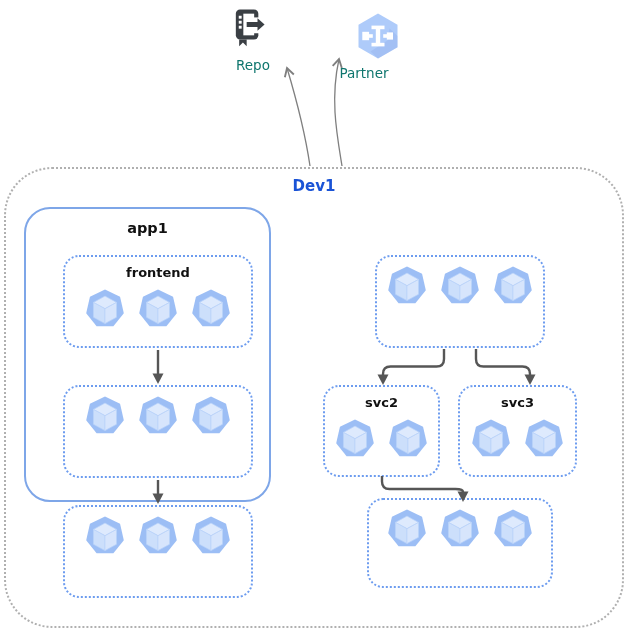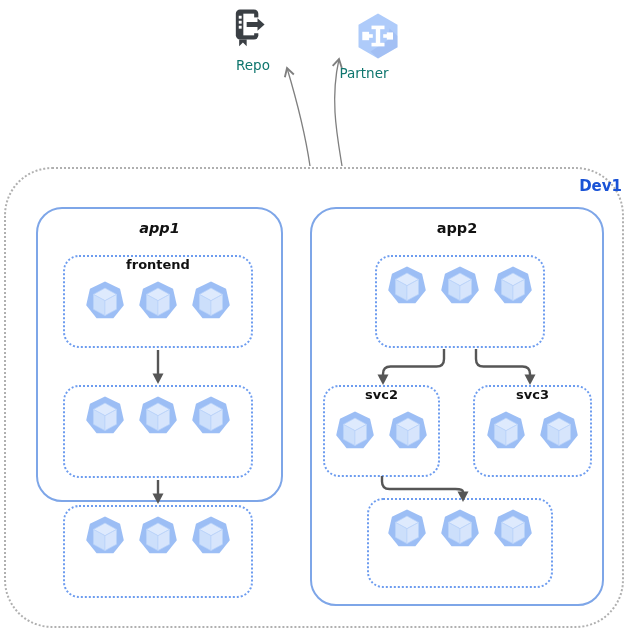--- a/index.html
+++ b/index.html
@@ -13,39 +13,39 @@
     position:absolute;width:90px;text-align:center;
     font-size:13.5px;color:#0f766e;
   }
   
   .env-box{
     position:absolute;left:4px;top:167px;width:620px;height:461px;
     border:2px dotted var(--env-border,#b0b0b0);border-radius:48px;
     box-sizing:border-box;
   }
   .env-label{
-    position:absolute;left:0;top:8px;width:100%;text-align:right;
+    position:absolute;left:0;top:8px;width:100%;text-align:center;
     font-weight:bold;font-size:15px;color:var(--env-label,#1a53d6);
   }
   
   .app-box{
     position:absolute;border:2px solid var(--app-border,#7ea6e8);
     border-radius:26px;box-sizing:border-box;background:transparent;
   }
   .app-label{
     position:absolute;left:0;top:11px;width:100%;text-align:center;
     font-weight:bold;font-size:14.5px;color:var(--label-text,#111);
   }
   
   .service{
     position:absolute;border:2px dotted var(--service-border,#6d9cef);
     border-radius:16px;box-sizing:border-box;
   }
   .service-label{
-    text-align:center;font-weight:bold;font-size:13px;
+    margin-top:8px;text-align:center;font-weight:bold;font-size:13px;
     color:var(--label-text,#111);
   }
   .pods{
     display:flex;justify-content:center;align-items:center;gap:11px;margin-top:7px;
   }
   .pods svg{display:block;}
   .edges{position:absolute;left:0;top:0;width:636px;height:636px;pointer-events:none;}
 </style>
 </head>
 <body>
@@ -75,27 +75,24 @@
     <rect x="8.3" y="19.8" width="6.8" height="8.4" fill="#fff"></rect>
     <rect x="29.2" y="22.2" width="5" height="3.6" fill="#fff"></rect>
     <rect x="32.8" y="20.4" width="6.2" height="7.2" fill="#fff"></rect>
   </svg>
   <div class="ext-label" style="left:319px;top:65px;">Partner</div>
 
   <div class="env-box">
     <div class="env-label">Dev1</div>
   </div>
 
-  <div class="app-box" style="left:36px;top:207px;width:247px;height:295px;font-style:italic;">
+  <div class="app-box" style="left:24px;top:207px;width:247px;height:295px;">
     <div class="app-label">app1</div>
   </div>
 
-  <div class="app-box" style="left:310px;top:207px;width:294px;height:399px;">
-    <div class="app-label">app2</div>
-  </div>
 
   <div class="service" style="left:63px;top:255px;width:190px;height:93px;">
     <div class="service-label">frontend</div>
     <div class="pods">
   <span>
     <svg width="42" height="42" viewBox="0 0 24 24" aria-hidden="true">
       <polygon points="12,1.4 20.6,5.6 22.75,14.95 16.8,22.45 7.2,22.45 1.25,14.95 3.4,5.6" fill="var(--pod-fill,#9cbef5)"></polygon>
       <polygon points="12,5.2 18.6,8.8 12,12.4 5.4,8.8" fill="var(--pod-cube-top,#deeafd)" stroke="#b9d2f9" stroke-width="0.4"></polygon>
       <polygon points="5.4,8.8 12,12.4 12,20.9 5.4,17.3" fill="var(--pod-cube-left,#ccdffb)" stroke="#b9d2f9" stroke-width="0.4"></polygon>
       <polygon points="18.6,8.8 12,12.4 12,20.9 18.6,17.3" fill="var(--pod-cube-right,#d7e5fc)" stroke="#b9d2f9" stroke-width="0.4"></polygon>
@@ -231,21 +228,21 @@
     <svg width="42" height="42" viewBox="0 0 24 24" aria-hidden="true">
       <polygon points="12,1.4 20.6,5.6 22.75,14.95 16.8,22.45 7.2,22.45 1.25,14.95 3.4,5.6" fill="var(--pod-fill,#9cbef5)"></polygon>
       <polygon points="12,5.2 18.6,8.8 12,12.4 5.4,8.8" fill="var(--pod-cube-top,#deeafd)" stroke="#b9d2f9" stroke-width="0.4"></polygon>
       <polygon points="5.4,8.8 12,12.4 12,20.9 5.4,17.3" fill="var(--pod-cube-left,#ccdffb)" stroke="#b9d2f9" stroke-width="0.4"></polygon>
       <polygon points="18.6,8.8 12,12.4 12,20.9 18.6,17.3" fill="var(--pod-cube-right,#d7e5fc)" stroke="#b9d2f9" stroke-width="0.4"></polygon>
     </svg>
   </span>
 </div>
   </div>
 
-  <div class="service" style="left:473px;top:385px;width:119px;height:92px;">
+  <div class="service" style="left:458px;top:385px;width:119px;height:92px;">
     <div class="service-label">svc3</div>
     <div class="pods">
   <span>
     <svg width="42" height="42" viewBox="0 0 24 24" aria-hidden="true">
       <polygon points="12,1.4 20.6,5.6 22.75,14.95 16.8,22.45 7.2,22.45 1.25,14.95 3.4,5.6" fill="var(--pod-fill,#9cbef5)"></polygon>
       <polygon points="12,5.2 18.6,8.8 12,12.4 5.4,8.8" fill="var(--pod-cube-top,#deeafd)" stroke="#b9d2f9" stroke-width="0.4"></polygon>
       <polygon points="5.4,8.8 12,12.4 12,20.9 5.4,17.3" fill="var(--pod-cube-left,#ccdffb)" stroke="#b9d2f9" stroke-width="0.4"></polygon>
       <polygon points="18.6,8.8 12,12.4 12,20.9 18.6,17.3" fill="var(--pod-cube-right,#d7e5fc)" stroke="#b9d2f9" stroke-width="0.4"></polygon>
     </svg>
   </span>

